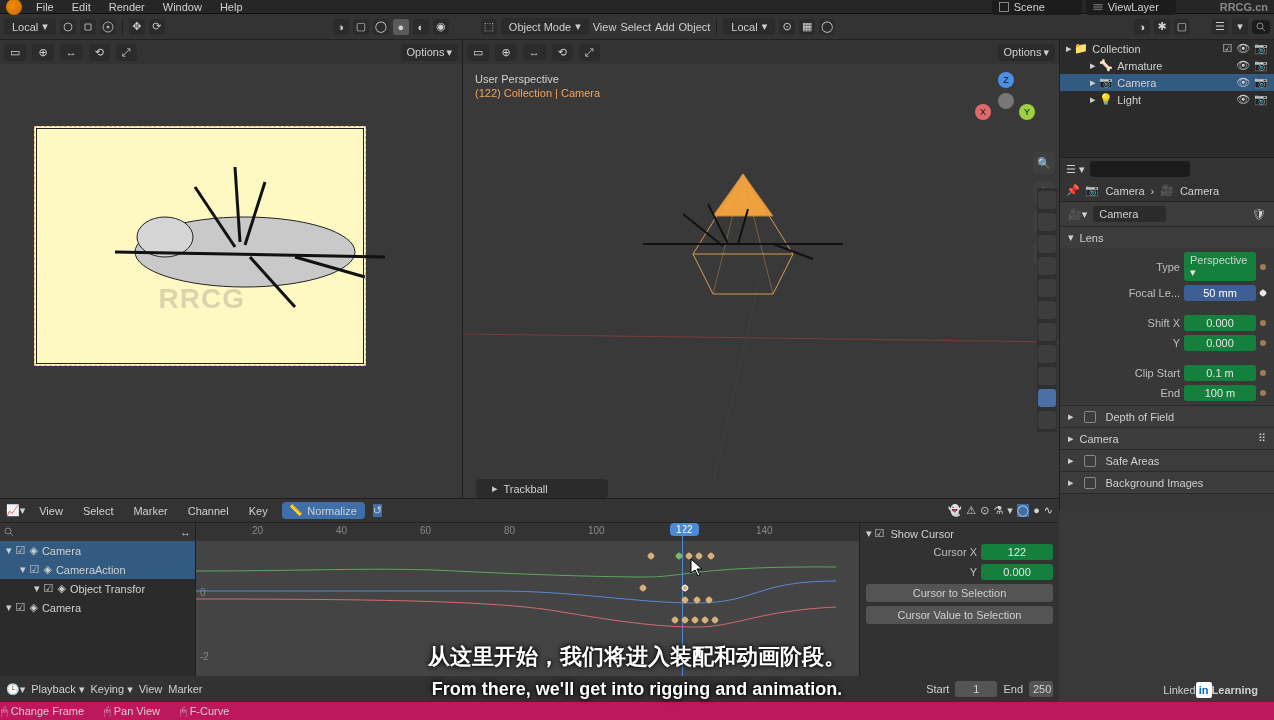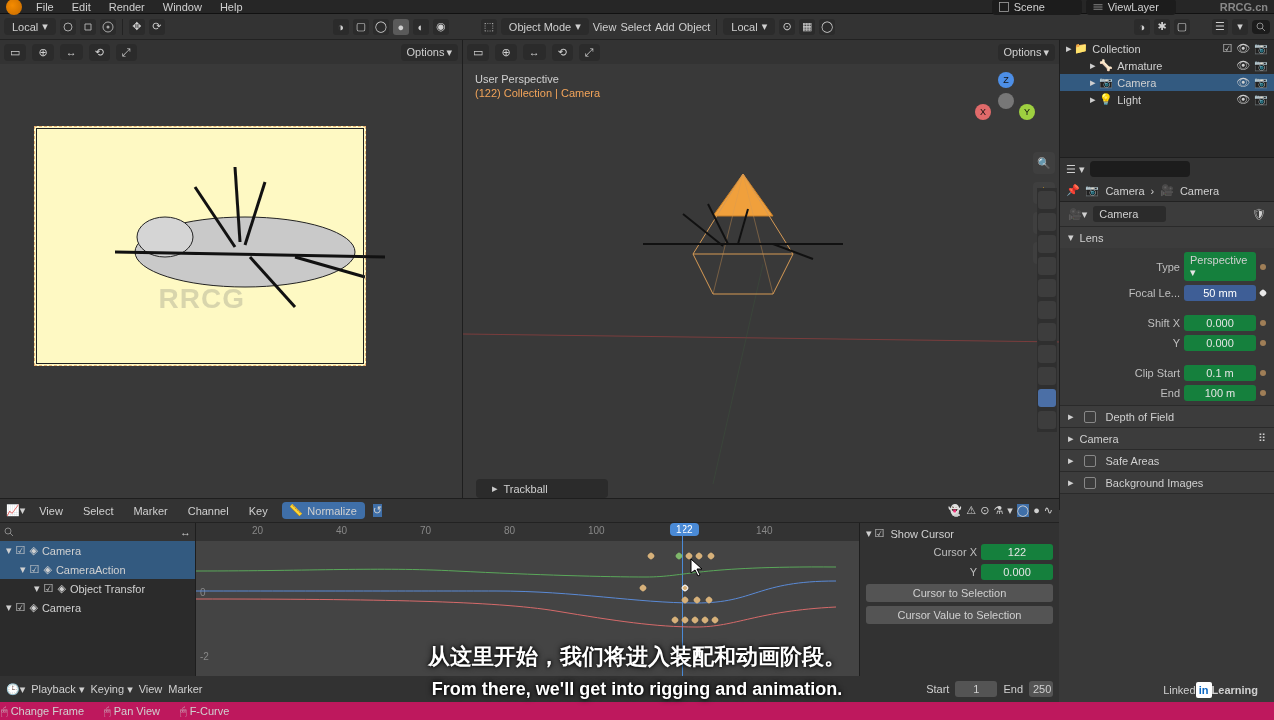--- a/index.html
+++ b/index.html
@@ -467,21 +467,21 @@
             <span>☑</span>
             <span>◈</span>
             <span>Camera</span>
           </div>
         </div>
     </div>
     <div class="curve-area">
       <div class="frame-strip" id="frame-strip">
           <span class="fl" style="left: 56px;">20</span>
           <span class="fl" style="left: 140px;">40</span>
-          <span class="fl" style="left: 224px;">70</span>
+          <span class="fl" style="left: 224px;">60</span>
           <span class="fl" style="left: 308px;">80</span>
           <span class="fl" style="left: 392px;">100</span>
           <span class="fl" style="left: 486px;">122</span>
           <span class="fl" style="left: 560px;">140</span>
           <span class="cur-marker" style="left: 474px;">122</span>
         </div>
       <div style="position:absolute;left:486px;top:0;bottom:0;width:1px;background:#4a8ad6;"></div>
 
       <div id="ylabels">
           <span style="position: absolute; left: 4px; top: 64px; color: rgb(136, 136, 136); font-size: 10px;">0</span>

